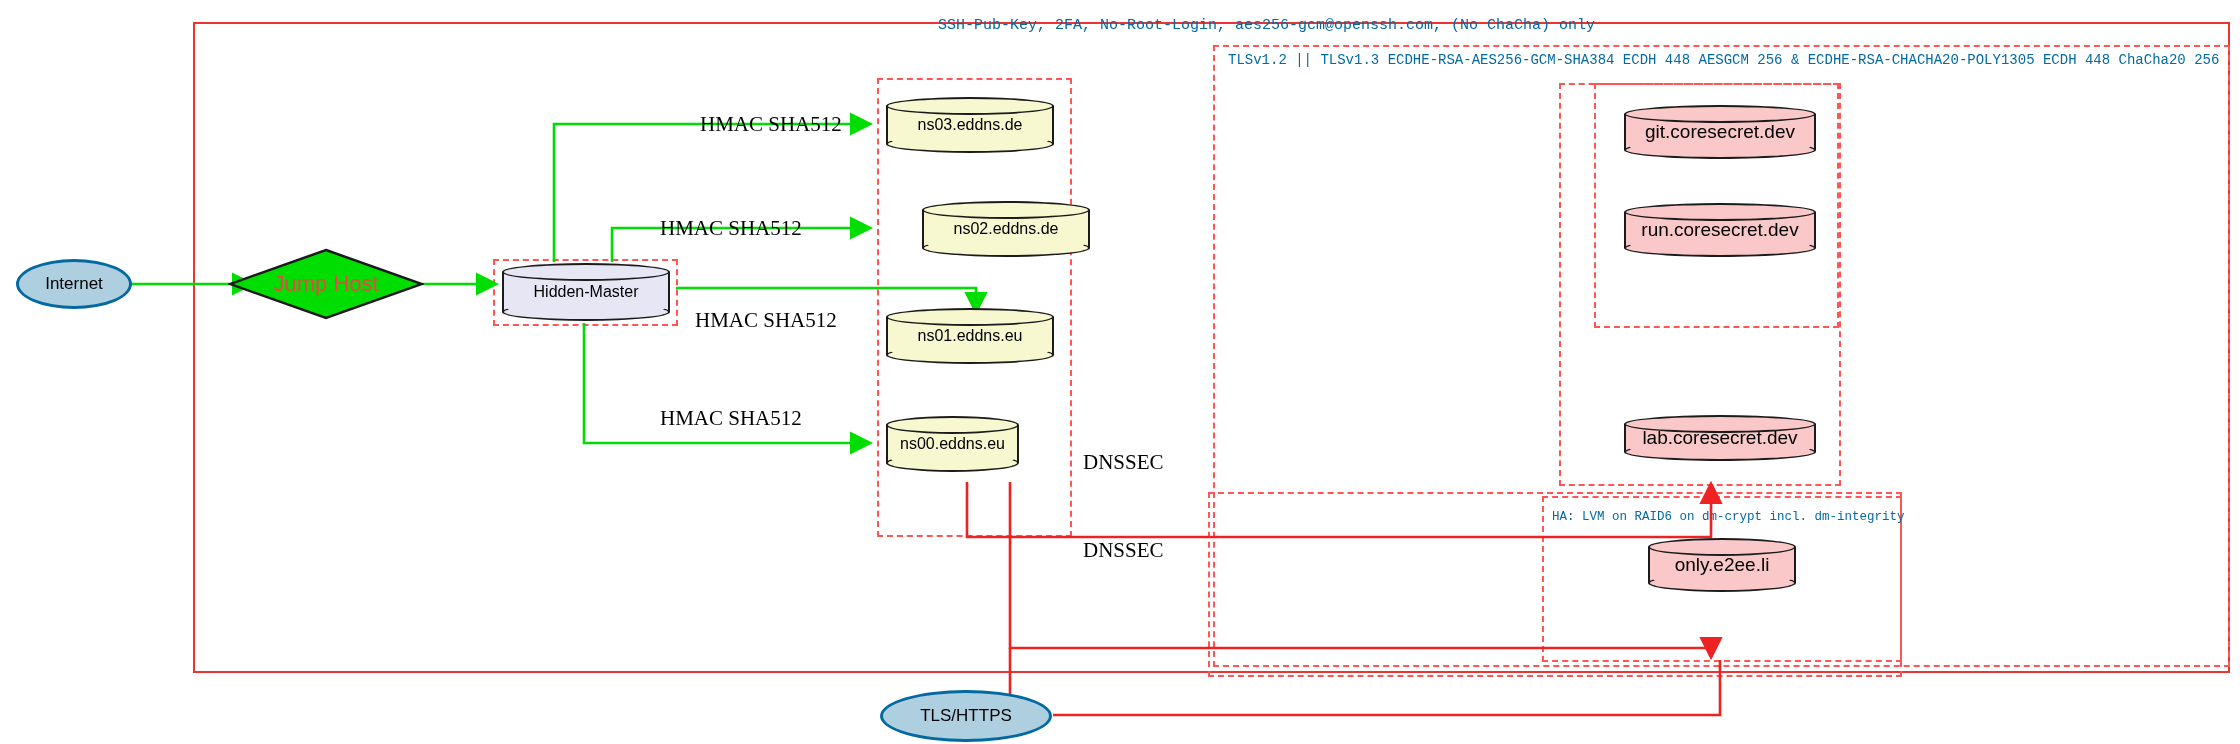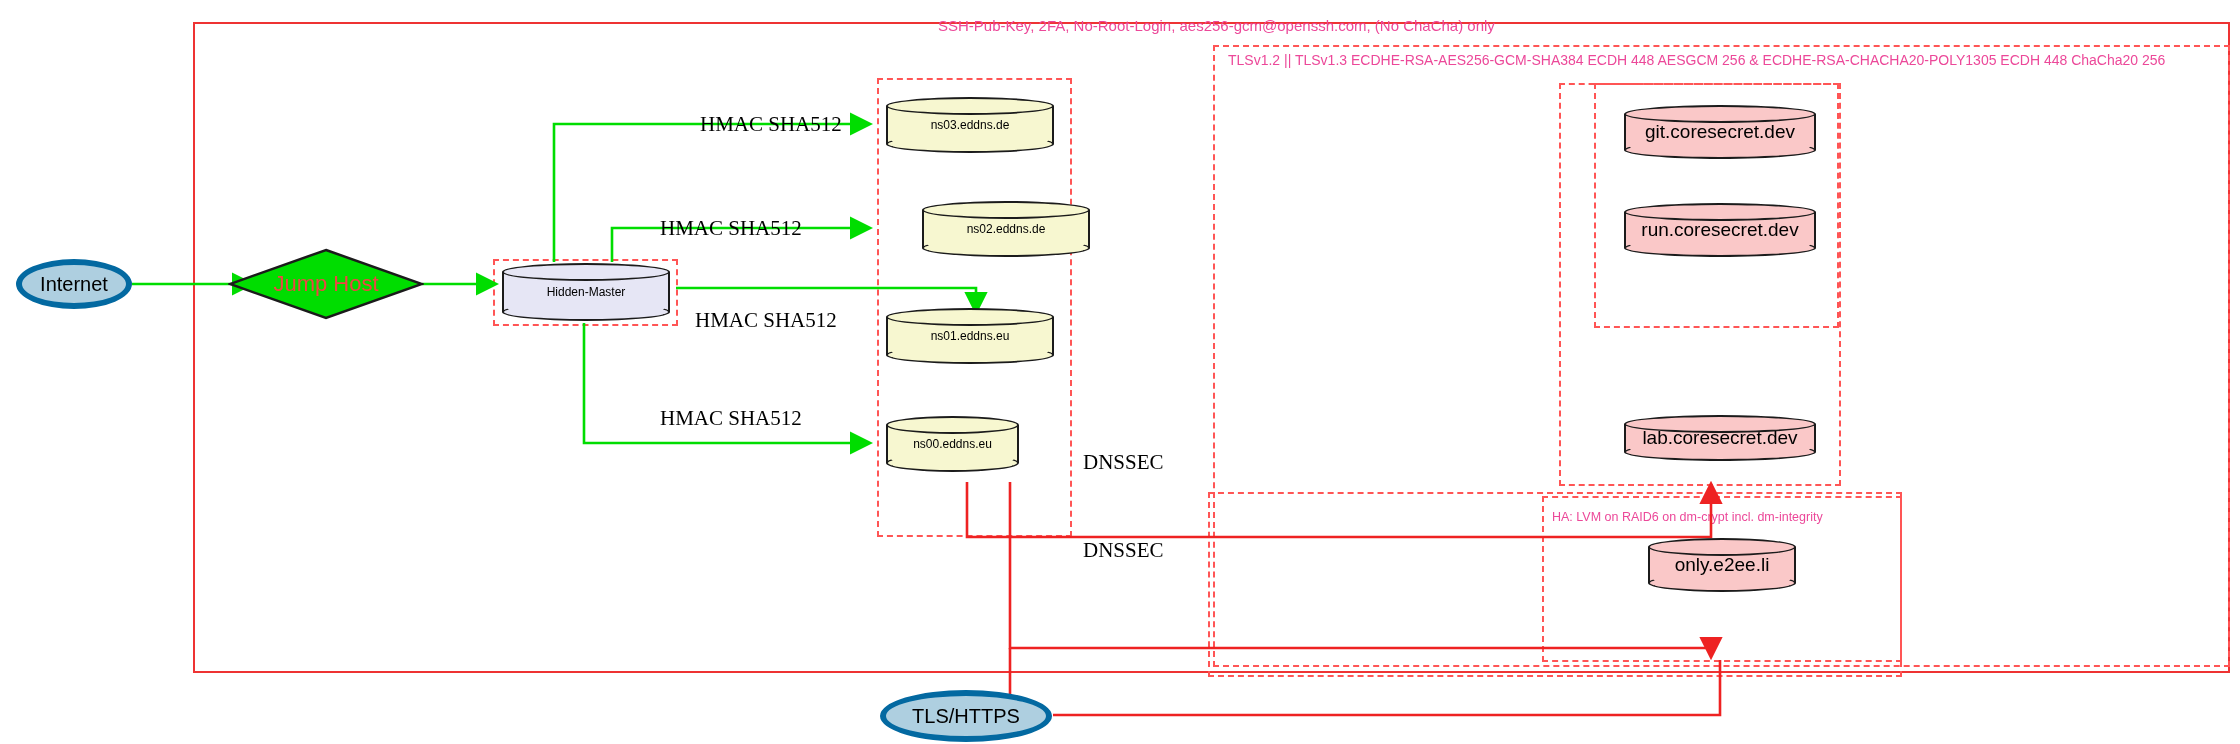--- a/index.html
+++ b/index.html
@@ -8,50 +8,50 @@
 
   .layer{position:absolute;inset:0;}
   svg.wires{position:absolute;left:0;top:0;width:2240px;height:744px;overflow:visible;}
 
   
   .box{position:absolute;box-sizing:border-box;}
   .solid-red{border:2px solid #ee3333;}
   .dash-red{border:2px dashed #ff5555;}
 
   
-  .caption{position:absolute;font-family:Liberation Sans, sans-serif;color:#ec4899;
+  .caption{position:absolute;font-family:Liberation Mono, monospace;color:#0369a1;
            white-space:nowrap;line-height:1;}
   .cap-lg{font-size:15px;}
   .cap-md{font-size:14px;}
   .cap-sm{font-size:12.5px;}
   .edge-label{position:absolute;font-family:"Liberation Serif",serif;font-size:21px;
               color:#000;white-space:nowrap;line-height:1;}
 
   
   .node{position:absolute;box-sizing:border-box;}
 
-  .ellipse{border:6px solid #0369a1;border-radius:50%;
+  .ellipse{border:3px solid #0369a1;border-radius:50%;
            display:flex;align-items:center;justify-content:center;
-           font-size:20px;color:#000;background:#aecfe0;}
+           font-size:17px;color:#000;background:#aecfe0;}
 
   .diamond-wrap{position:absolute;}
   .diamond-wrap .dtext{position:absolute;inset:0;display:flex;align-items:center;
            justify-content:center;font-size:22px;color:#ef4444;z-index:2;}
 
   
   .cyl{position:absolute;}
   .cyl .body{position:absolute;left:0;right:0;top:9px;bottom:9px;
              border-left:2px solid #1b1b1b;border-right:2px solid #1b1b1b;}
   .cyl .top{position:absolute;left:0;right:0;top:0;height:18px;
             border:2px solid #1b1b1b;border-radius:50%;box-sizing:border-box;}
   .cyl .bot{position:absolute;left:0;right:0;bottom:0;height:18px;
             border:2px solid #1b1b1b;border-radius:50%;box-sizing:border-box;
             border-top-color:transparent;}
   .cyl .lbl{position:absolute;inset:0;display:flex;align-items:center;
-            justify-content:center;font-size:12px;color:#000;z-index:3;}
+            justify-content:center;font-size:16px;color:#000;z-index:3;}
   .cyl.small .lbl{font-size:19px;}
 
   .fill-lav .body,.fill-lav .top,.fill-lav .bot{background:#e6e6f5;}
   .fill-yel .body,.fill-yel .top,.fill-yel .bot{background:#f7f7d0;}
   .fill-pnk .body,.fill-pnk .top,.fill-pnk .bot{background:#fac8c8;}
 </style>
 </head>
 <body>
 
 <div class="layer">

